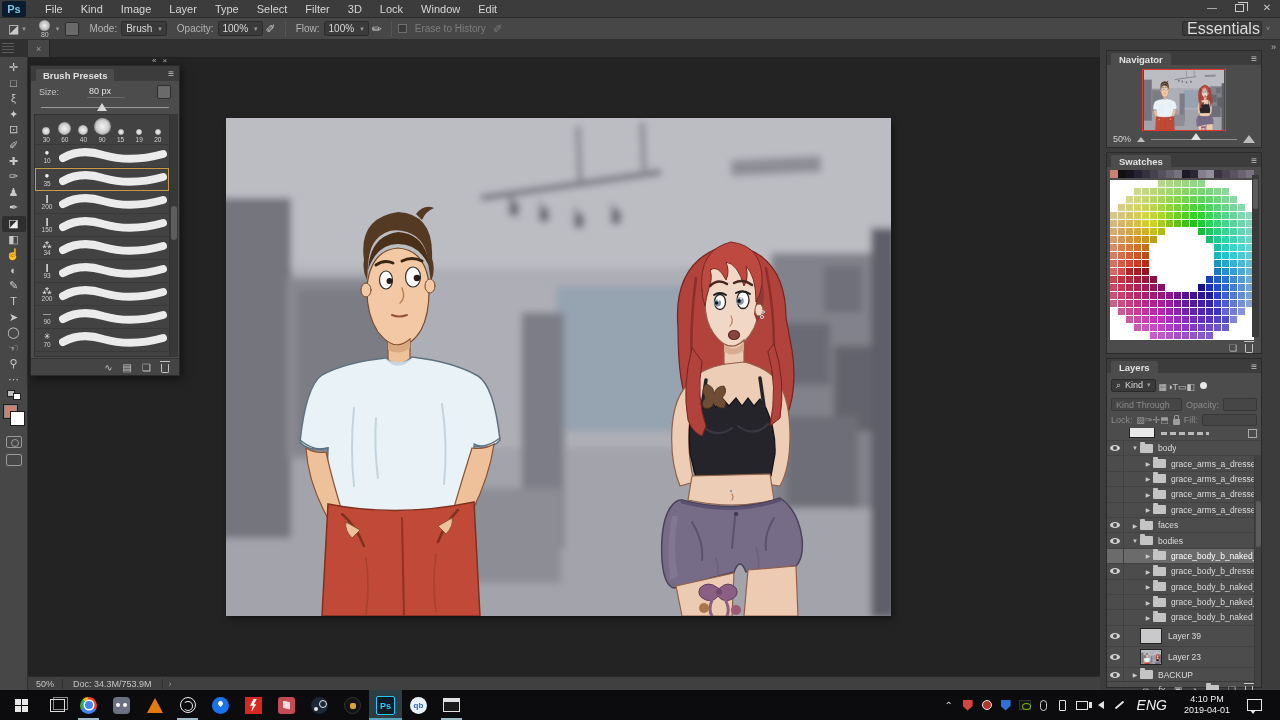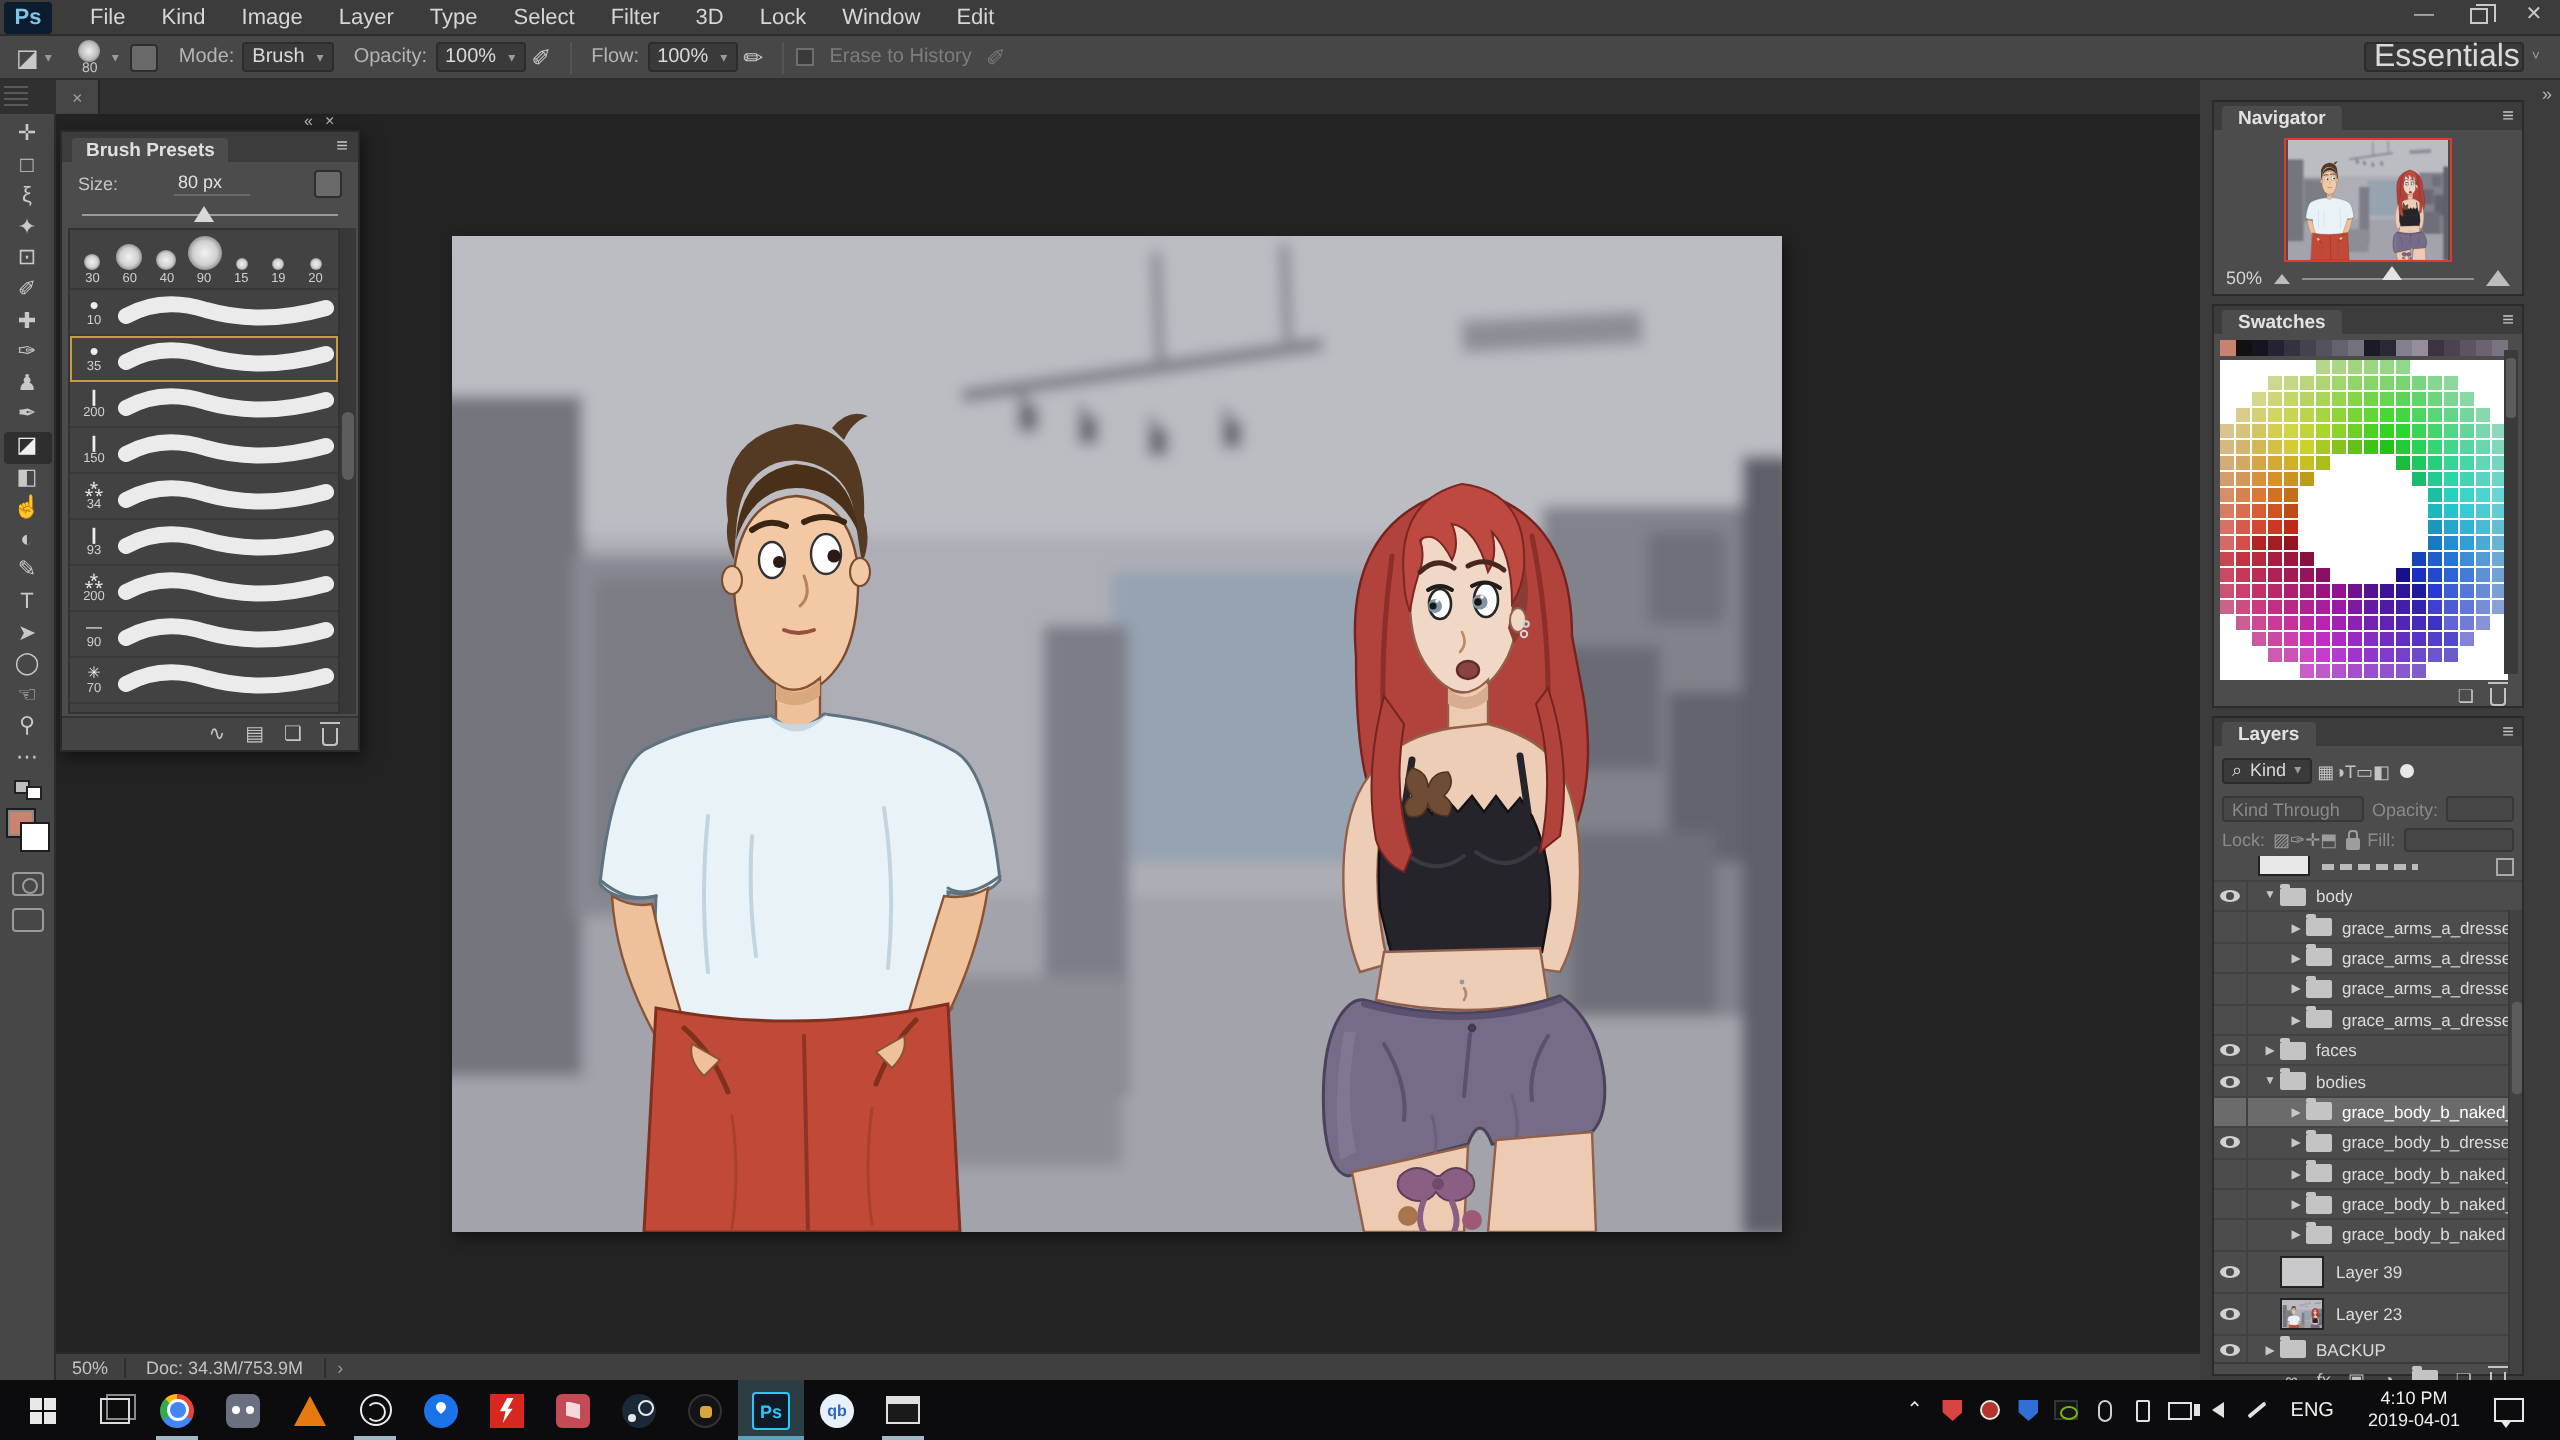--- a/index.html
+++ b/index.html
@@ -186,21 +186,21 @@
   .t-circred{width:10px;height:10px;border-radius:50%;background:#b5342e;border:1px solid #e8e8e8;}
   .t-shieldblue{width:10px;height:11px;background:#2f6fd6;clip-path:polygon(0 0,100% 0,100% 60%,50% 100%,0 60%);}
   .t-nvidia{width:12px;height:10px;background:#151515;border:1px solid #333;position:relative;}
   .t-nvidia:after{content:'';position:absolute;left:2px;top:2px;width:7px;height:5px;border-radius:50%;border:1px solid #76b900;}
   .t-mouse{width:7px;height:11px;border:1px solid #cfcfcf;border-radius:4px;}
   .t-phone{width:7px;height:11px;border:1px solid #e2e2e2;border-radius:1px;}
   .t-display{width:12px;height:9px;border:1px solid #e2e2e2;margin-top:1px;}
   .t-speaker{width:0;height:0;border-top:4px solid transparent;border-bottom:4px solid transparent;border-right:6px solid #e2e2e2;position:relative;}
   .t-speaker:before{content:'';position:absolute;left:-9px;top:-3px;width:3px;height:6px;background:#e2e2e2;}
   .t-pen{width:11px;height:2px;background:#e2e2e2;transform:rotate(-40deg);border-radius:1px;}
-  .tb-lang{font-size:10px;color:#f0f0f0;padding:0 4px;}
+  .tb-lang{font-size:14px;color:#f0f0f0;padding:0 4px;font-style:italic;}
   .tb-clock{font-size:9px;color:#f0f0f0;text-align:center;line-height:11px;padding:0 6px;}
   .tb-action{width:15px;height:12px;border:1px solid #e8e8e8;margin:0 10px 0 4px;position:relative;}
   .tb-action:after{content:'';position:absolute;left:2px;bottom:-4px;border-left:3px solid transparent;border-right:3px solid transparent;border-top:4px solid #e8e8e8;}
 </style>
 </head>
 <body>
 
 <div id="app">
 
   <div class="menubar">

